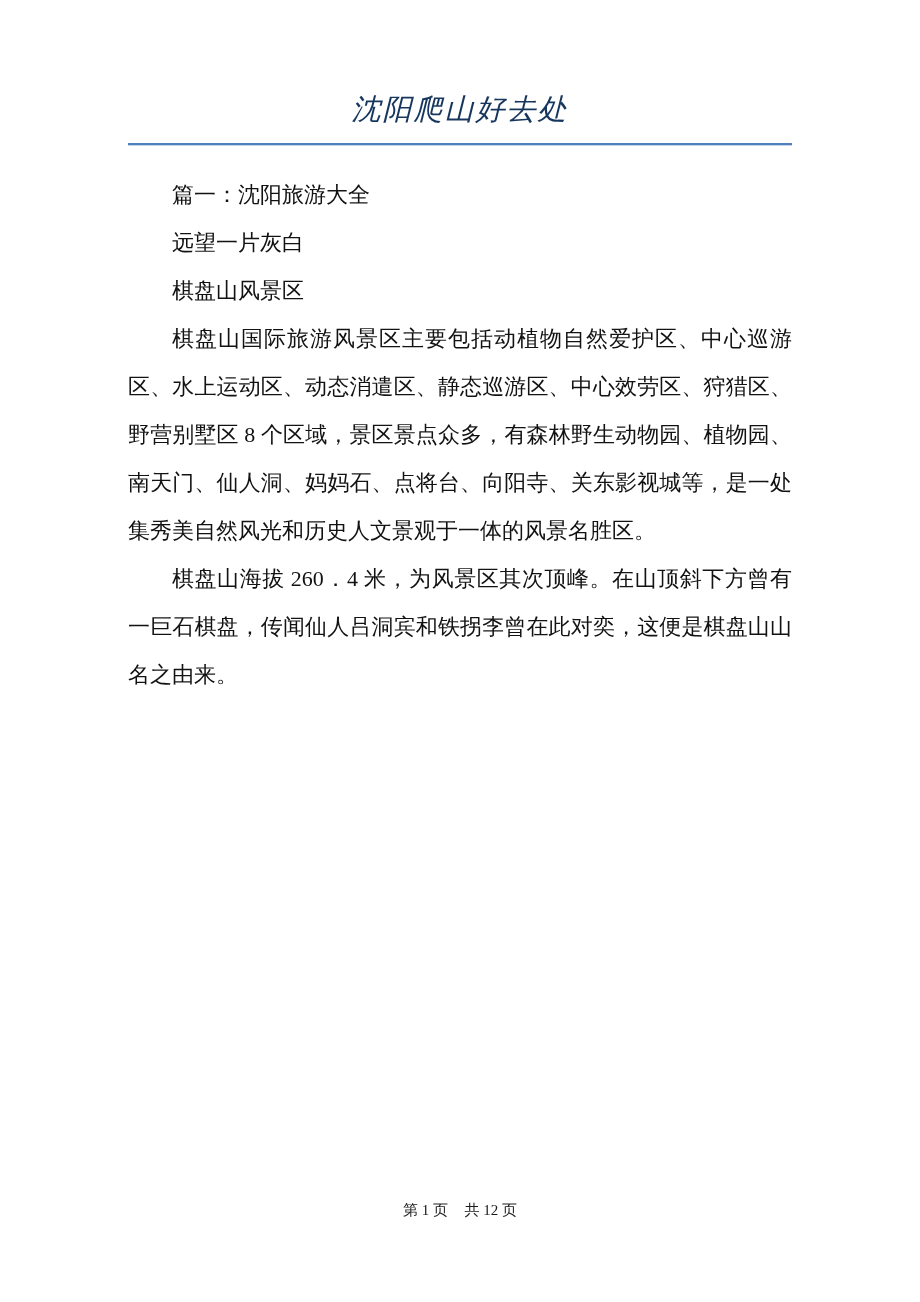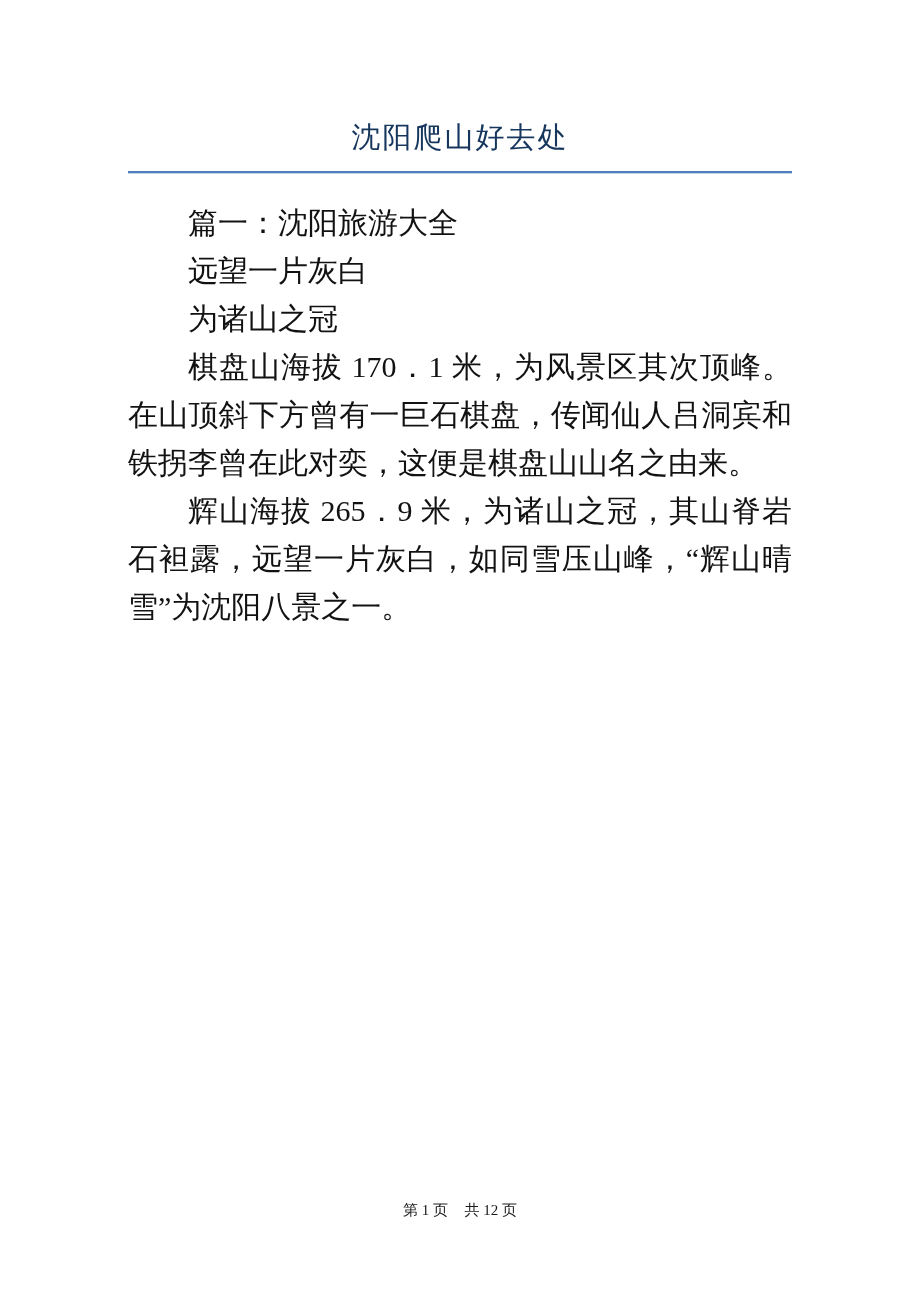--- a/index.html
+++ b/index.html
@@ -17,21 +17,22 @@
   .page {
     position: relative;
     width: 920px;
     height: 1302px;
     background: var(--page-background);
     font-family: "Liberation Serif", "DejaVu Serif", serif;
     overflow: hidden;
   }
   .doc-header {
     margin: 0 128px;
-    padding-top: 116px;
+    padding-top: 88px;
+    font-style: italic;
   }
   .doc-title {
     margin: 0;
     padding: 0 0 13px 0;
     font-size: 29px;
     font-weight: normal;
     line-height: 42px;
     text-align: center;
     color: var(--title);
     letter-spacing: 2px;
@@ -39,21 +40,21 @@
   .title-rule {
     height: 0;
     border-bottom: 2px solid var(--divider);
     box-shadow: 0 1px 0 rgba(79,129,189,0.35);
   }
   .doc-content {
     margin: 26px 128px 0 128px;
   }
   .para {
     margin: 0;
-    font-size: 30px;
+    font-size: 22px;
     line-height: 48px;
     color: var(--body-text);
     text-align: justify;
     text-indent: 2em;
   }
   .page-footer {
     position: absolute;
     top: 1201px;
     left: 0;
     right: 0;
@@ -71,22 +72,22 @@
 <div class="page">
 
   <div class="doc-header">
     <h1 class="doc-title">沈阳爬山好去处</h1>
     <div class="title-rule"></div>
   </div>
 
   <div class="doc-content">
     <p class="para">篇一：沈阳旅游大全</p>
     <p class="para">远望一片灰白</p>
-    <p class="para">为诸山之冠</p>
-    <p class="para">棋盘山海拔 170．1 米，为风景区其次顶峰。在山顶斜下方曾有一巨石棋盘，传闻仙人吕洞宾和铁拐李曾在此对奕，这便是棋盘山山名之由来。</p>
-    <p class="para">辉山海拔 265．9 米，为诸山之冠，其山脊岩石袒露，远望一片灰白，如同雪压山峰，“辉山晴雪”为沈阳八景之一。</p>
+    <p class="para">棋盘山风景区</p>
+    <p class="para">棋盘山国际旅游风景区主要包括动植物自然爱护区、中心巡游区、水上运动区、动态消遣区、静态巡游区、中心效劳区、狩猎区、野营别墅区 8 个区域，景区景点众多，有森林野生动物园、植物园、南天门、仙人洞、妈妈石、点将台、向阳寺、关东影视城等，是一处集秀美自然风光和历史人文景观于一体的风景名胜区。</p>
+    <p class="para">棋盘山海拔 260．4 米，为风景区其次顶峰。在山顶斜下方曾有一巨石棋盘，传闻仙人吕洞宾和铁拐李曾在此对奕，这便是棋盘山山名之由来。</p>
   </div>
 
   <div class="page-footer">
     <span class="current">第 1 页</span><span class="total">共 12 页</span>
   </div>
 
 </div>
 
 </body></html>

